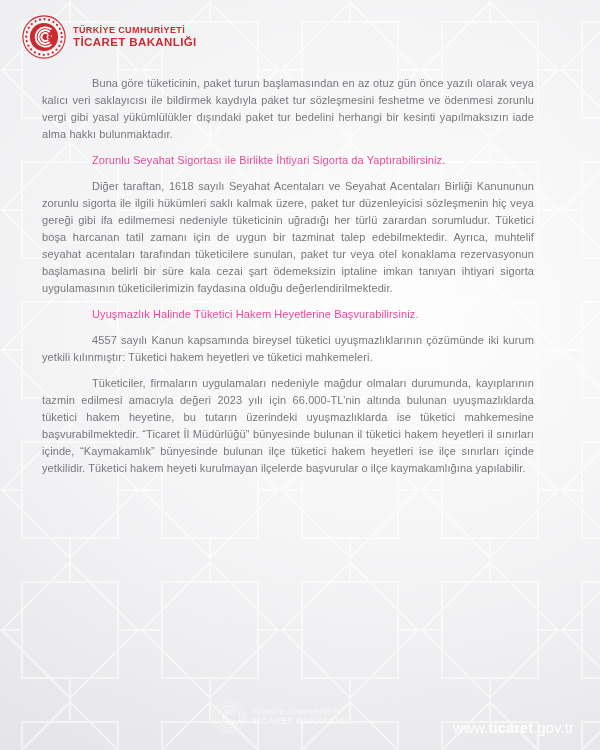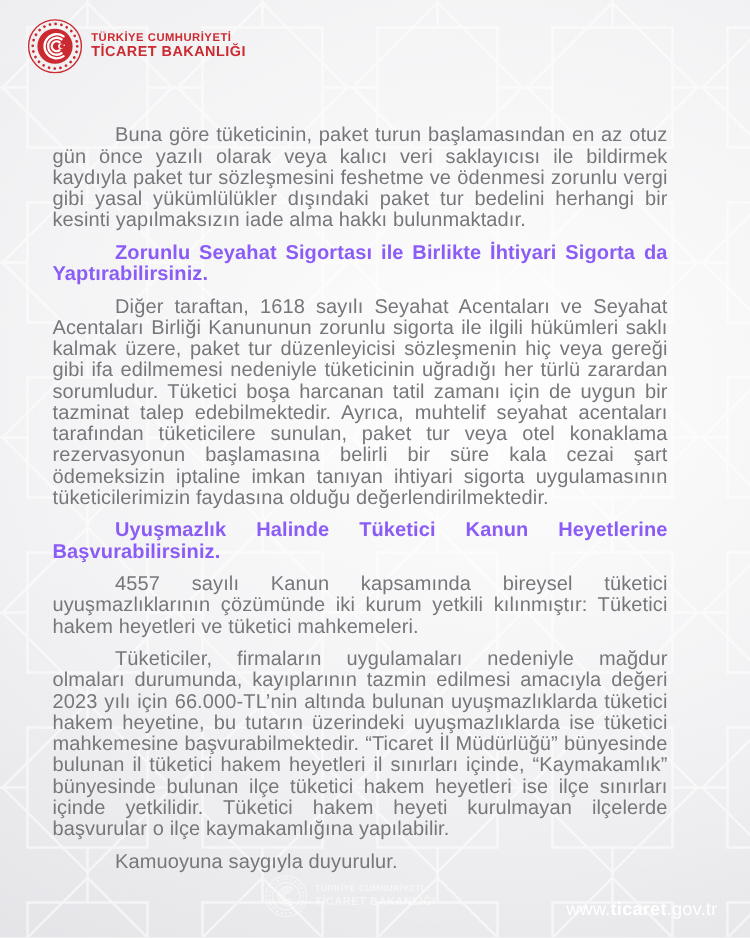--- a/index.html
+++ b/index.html
@@ -25,28 +25,28 @@
     pointer-events:none;
   }
   
   .header { position:absolute; left:22px; top:15px; display:flex; align-items:center; }
   .logo { width:44px; height:44px; flex:0 0 auto; }
   .header-titles { margin-left:7px; color:#cb2a30; }
   .header-title-1 { font-size:9px; font-weight:600; letter-spacing:.4px; line-height:11px; }
   .header-title-2 { font-size:11.5px; font-weight:bold; letter-spacing:.4px; line-height:13px; }
   
   .doc {
-    position:absolute; left:42px; top:100px; width:492px;
+    position:absolute; left:42px; top:75px; width:492px;
     color:#76777b;
-    font-size:16px; line-height:17px;
+    font-size:11px; line-height:17px;
     letter-spacing:.1px;
     text-align:justify;
   }
   .doc p { text-indent:50px; margin-bottom:9px; }
-  .doc p.heading { font-weight:bold; color:#8b5cf6; }
+  .doc p.heading { font-weight:normal; color:#ec4899; }
   .doc p.closing { margin-bottom:0; }
   
   .watermark {
     position:absolute; left:212px; top:700px;
     display:flex; align-items:center;
     opacity:.5; color:#ffffff;
   }
   .watermark .logo-wm { width:34px; height:34px; }
   .wm-titles { margin-left:6px; }
   .wm-line-1 { font-size:7px; font-weight:600; letter-spacing:.3px; line-height:9px; }
@@ -94,24 +94,23 @@
   <div class="header-titles">
     <div class="header-title-1">TÜRKİYE CUMHURİYETİ</div>
     <div class="header-title-2">TİCARET BAKANLIĞI</div>
   </div>
 </div>
 
 <div class="doc">
   <p>Buna göre tüketicinin, paket turun başlamasından en az otuz gün önce yazılı olarak veya kalıcı veri saklayıcısı ile bildirmek kaydıyla paket tur sözleşmesini feshetme ve ödenmesi zorunlu vergi gibi yasal yükümlülükler dışındaki paket tur bedelini herhangi bir kesinti yapılmaksızın iade alma hakkı bulunmaktadır.</p>
   <p class="heading">Zorunlu Seyahat Sigortası ile Birlikte İhtiyari Sigorta da Yaptırabilirsiniz.</p>
   <p>Diğer taraftan, 1618 sayılı Seyahat Acentaları ve Seyahat Acentaları Birliği Kanununun zorunlu sigorta ile ilgili hükümleri saklı kalmak üzere, paket tur düzenleyicisi sözleşmenin hiç veya gereği gibi ifa edilmemesi nedeniyle tüketicinin uğradığı her türlü zarardan sorumludur. Tüketici boşa harcanan tatil zamanı için de uygun bir tazminat talep edebilmektedir. Ayrıca, muhtelif seyahat acentaları tarafından tüketicilere sunulan, paket tur veya otel konaklama rezervasyonun başlamasına belirli bir süre kala cezai şart ödemeksizin iptaline imkan tanıyan ihtiyari sigorta uygulamasının tüketicilerimizin faydasına olduğu değerlendirilmektedir.</p>
-  <p class="heading">Uyuşmazlık Halinde Tüketici Kanun Heyetlerine Başvurabilirsiniz.</p>
+  <p class="heading">Uyuşmazlık Halinde Tüketici Hakem Heyetlerine Başvurabilirsiniz.</p>
   <p>4557 sayılı Kanun kapsamında bireysel tüketici uyuşmazlıklarının çözümünde iki kurum yetkili kılınmıştır: Tüketici hakem heyetleri ve tüketici mahkemeleri.</p>
   <p>Tüketiciler, firmaların uygulamaları nedeniyle mağdur olmaları durumunda, kayıplarının tazmin edilmesi amacıyla değeri 2023 yılı için 66.000-TL’nin altında bulunan uyuşmazlıklarda tüketici hakem heyetine, bu tutarın üzerindeki uyuşmazlıklarda ise tüketici mahkemesine başvurabilmektedir. “Ticaret İl Müdürlüğü” bünyesinde bulunan il tüketici hakem heyetleri il sınırları içinde, “Kaymakamlık” bünyesinde bulunan ilçe tüketici hakem heyetleri ise ilçe sınırları içinde yetkilidir. Tüketici hakem heyeti kurulmayan ilçelerde başvurular o ilçe kaymakamlığına yapılabilir.</p>
-  <p class="closing">Kamuoyuna saygıyla duyurulur.</p>
 </div>
 
 <div class="watermark">
   <svg class="logo-wm" viewBox="0 0 100 100" xmlns="http://www.w3.org/2000/svg">
     <circle cx="50" cy="50" r="48" fill="none" stroke="#ffffff" stroke-width="2.5"></circle>
     <circle cx="50" cy="50" r="40.5" fill="none" stroke="#ffffff" stroke-width="5" stroke-linecap="round" stroke-dasharray="0.1 10.5"></circle>
     <circle cx="50" cy="50" r="32" fill="none" stroke="#ffffff" stroke-width="3"></circle>
     <g fill="none" stroke="#ffffff" stroke-width="4.2" stroke-linecap="round">
       <path d="M 65.6 32 A 22 22 0 1 0 65.6 68"></path>
       <path d="M 61.9 37.3 A 15.5 15.5 0 1 0 61.9 62.7"></path>

